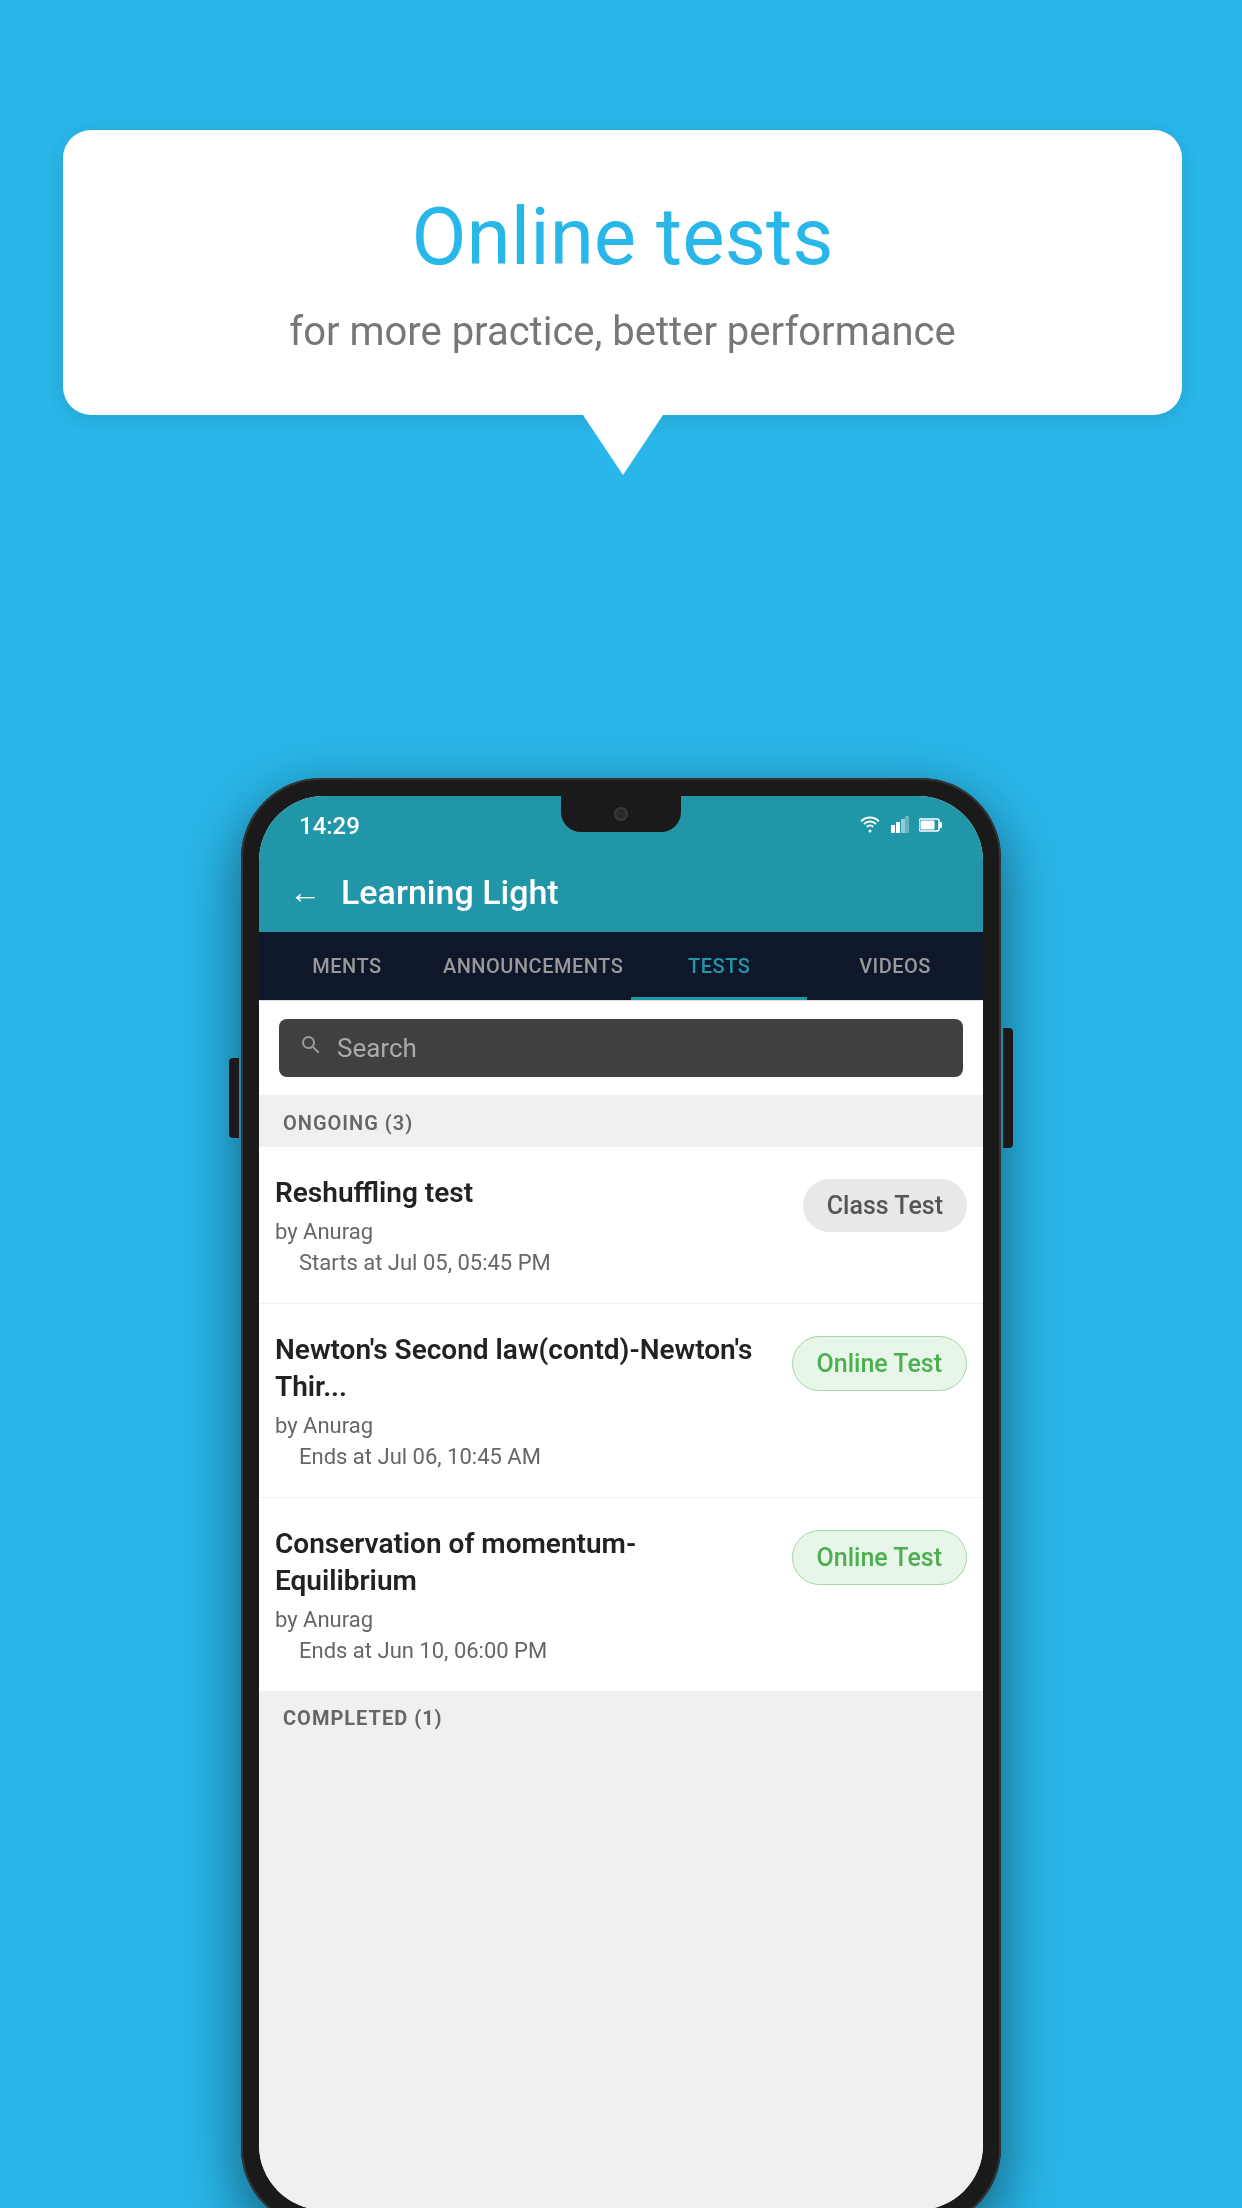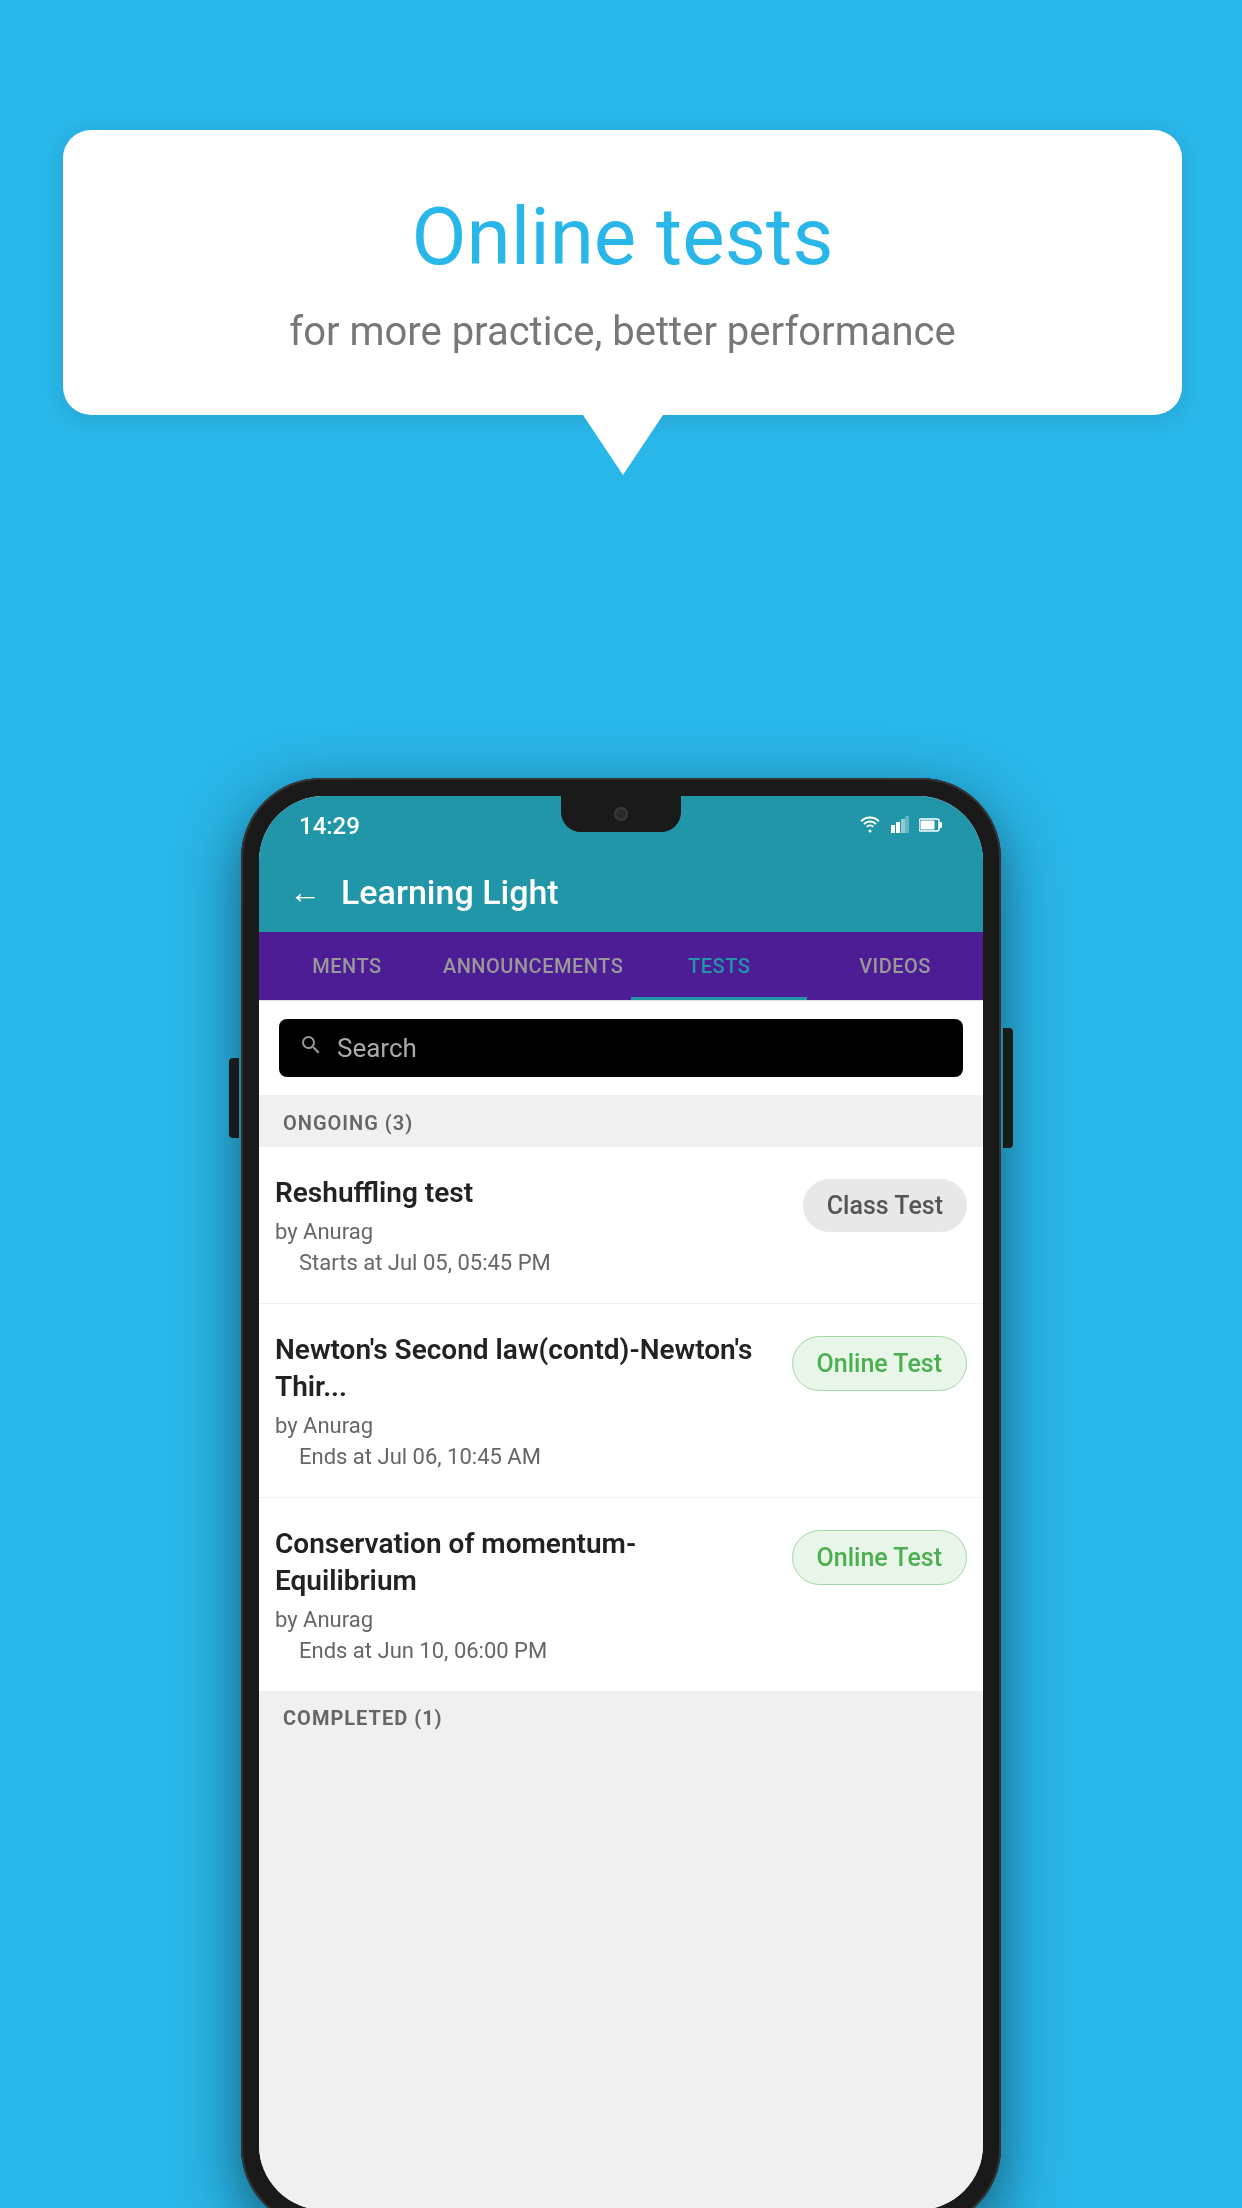--- a/index.html
+++ b/index.html
@@ -174,21 +174,21 @@
     }
 
     .app-title {
       color: white;
       font-size: 34px;
       font-weight: 500;
     }
 
     
     .tabs-container {
-      background: #4c1d95;
+      background: #0f172a;
       display: flex;
       border-bottom: 1px solid #e0e0e0;
       flex-shrink: 0;
       overflow: hidden;
     }
 
     .tab {
       flex: 1;
       text-align: center;
       padding: 22px 8px;
@@ -217,21 +217,21 @@
     
     .search-container {
       background: white;
       padding: 18px 20px;
       flex-shrink: 0;
     }
 
     .search-bar {
       display: flex;
       align-items: center;
-      background: #000000;
+      background: #404040;
       border-radius: 8px;
       padding: 14px 20px;
       gap: 14px;
     }
 
     .search-icon-svg {
       color: #999;
       font-size: 24px;
     }
 

